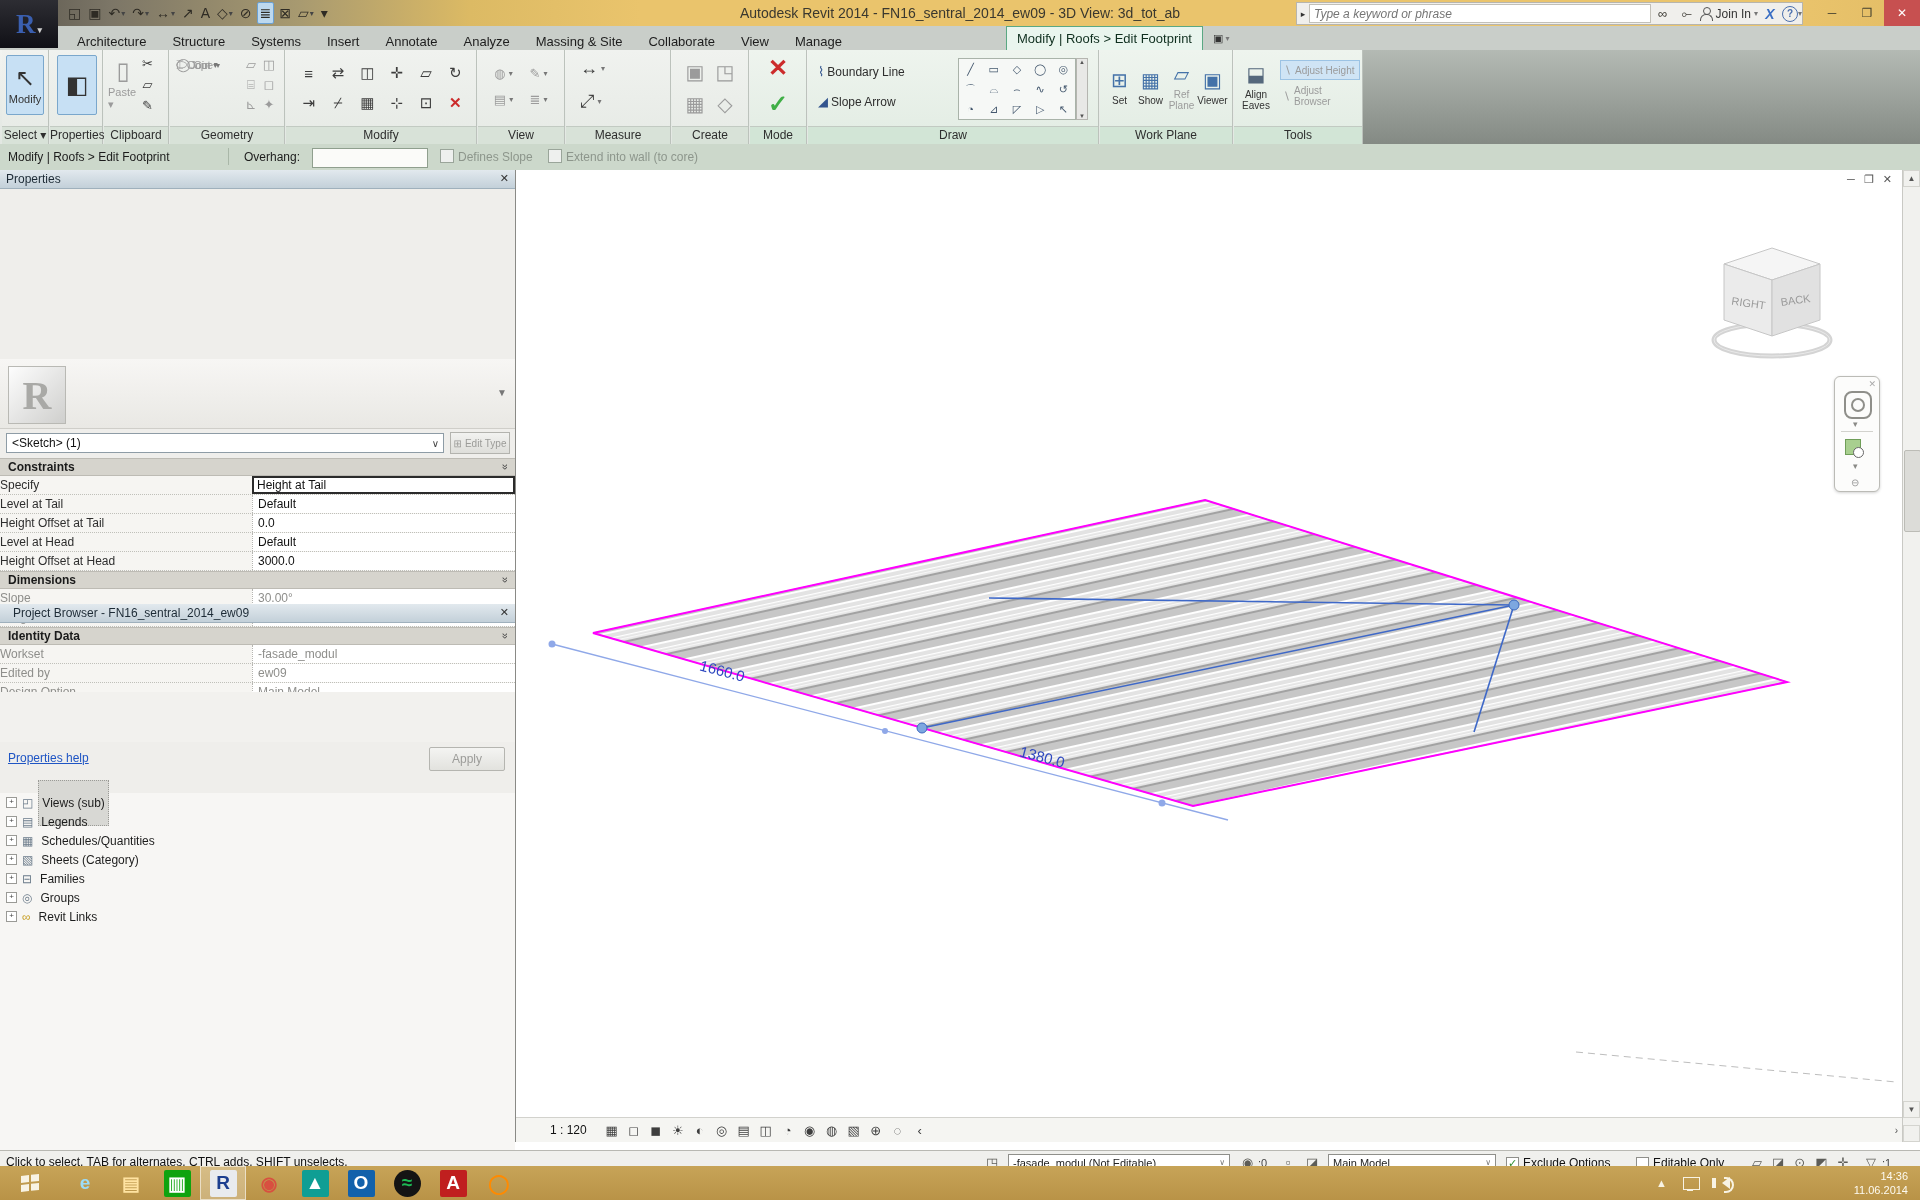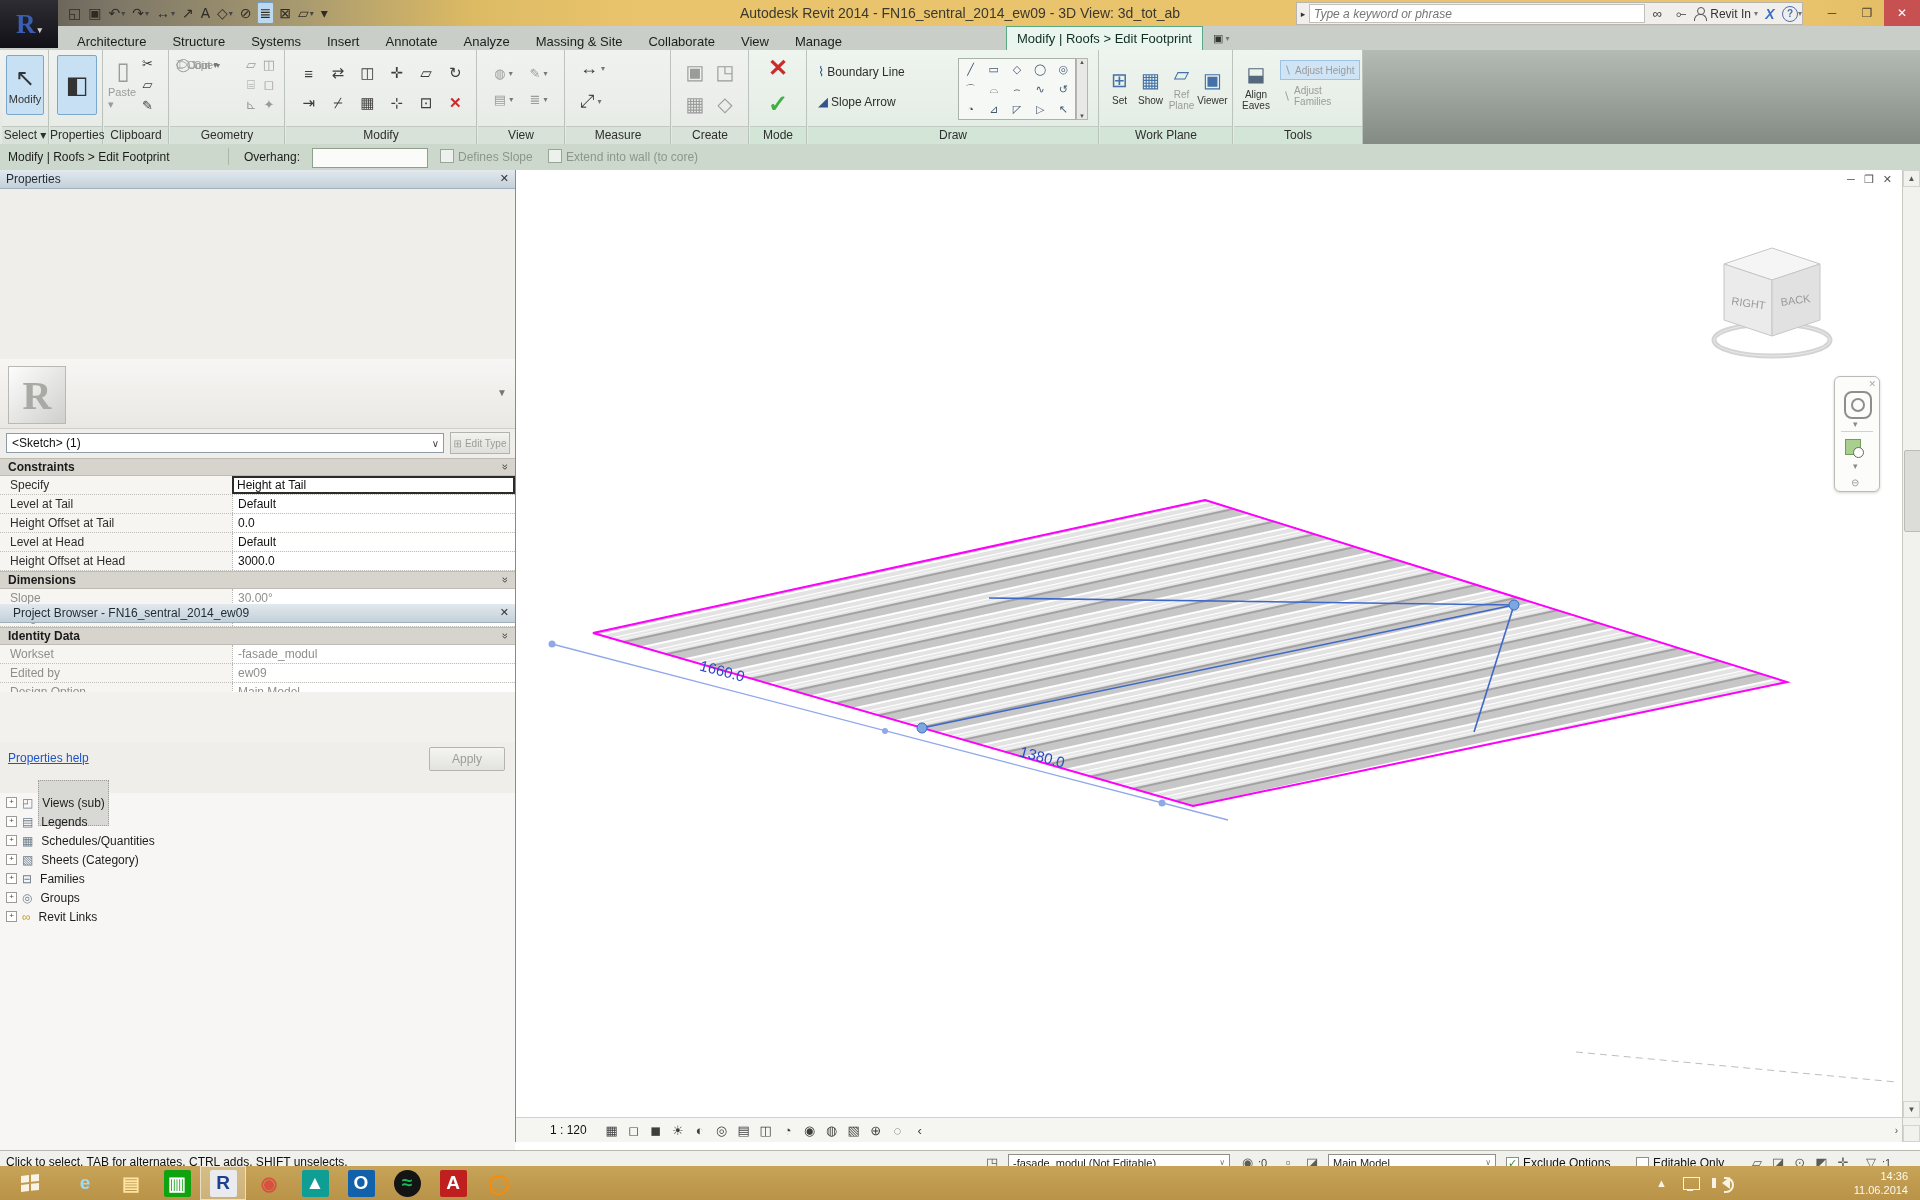--- a/index.html
+++ b/index.html
@@ -80,21 +80,21 @@
   #typesel{position:absolute;left:6px;top:263px;width:438px;height:20px;background:#fff;border:1px solid #8e9ca6;
     font-size:12px;color:#111;display:flex;align-items:center;padding-left:5px;box-sizing:border-box;}
   #typesel .cdd{position:absolute;right:4px;font-size:10px;color:#444;}
   #edittype{position:absolute;left:450px;top:262px;width:60px;height:22px;background:linear-gradient(#f2f2f0,#dededa);
     border:1px solid #b3b3ae;font-size:10px;color:#9b9b98;display:flex;align-items:center;justify-content:center;gap:3px;box-sizing:border-box;}
   #propgrid{position:absolute;left:0;top:288px;width:515px;}
   .phead{height:18px;background:#d6d4cd;border-top:1px solid #bdbbb4;border-bottom:1px solid #bdbbb4;
     font-size:12px;font-weight:bold;color:#1a1a1a;display:flex;align-items:center;padding:0 8px;justify-content:space-between;box-sizing:border-box;}
   .phead .chev{font-weight:normal;font-size:11px;color:#444;transform:rotate(-90deg);}
   .prow{height:18px;display:flex;border-bottom:1px dotted #c0c0ba;font-size:12px;background:#f6f5f2;}
-  .prow .plab{width:232px;padding-left:10px;color:#2e2e2e;display:flex;align-items:center;box-sizing:border-box;}
+  .prow .plab{width:252px;color:#2e2e2e;display:flex;align-items:center;box-sizing:border-box;}
   .prow .pval{flex:1;background:#fff;border-left:1px dotted #b5b5b0;padding-left:5px;display:flex;align-items:center;color:#111;}
   .prow.disabled .plab,.prow.disabled .pval{color:#8e8e8b;}
   .prow.selected .pval{border:2px solid #2b2b2b;padding-left:3px;background:#fff;}
   #grid-filler{position:absolute;left:0;top:522px;width:515px;height:50px;background:#f2f1ee;border-bottom:1px solid #d5d4cf;}
   #helprow{position:absolute;left:0;top:572px;width:515px;height:32px;background:#efeeeb;}
   #props-help{position:absolute;left:8px;top:9px;font-size:12px;color:#1f55c4;text-decoration:underline;}
   #apply-btn{position:absolute;right:10px;top:5px;width:74px;height:22px;background:linear-gradient(#f4f4f2,#e2e2de);
     border:1px solid #b5b5b0;border-radius:2px;font-size:12px;color:#9c9c99;display:flex;align-items:center;justify-content:center;}
   #browser-body{position:absolute;left:0;top:623px;width:515px;height:519px;background:#f7f6f4;}
   .titem{height:19px;display:flex;align-items:center;font-size:12px;color:#1c1c1c;padding-left:6px;gap:5px;}
@@ -209,21 +209,21 @@
         <span class="qg">▾</span>
       </span>
     </div>
   <div id="wintitle">Autodesk Revit 2014 - FN16_sentral_2014_ew09 - 3D View: 3d_tot_ab</div>
   <div id="infocenter">
     <span class="tgl">▸</span>
     <input id="ic-search" placeholder="Type a keyword or phrase" style="">
     <span class="ic-icon">∞</span>
     <span class="ic-icon">⟜</span>
     <span class="person"></span>
-    <span id="signin-label">Revit In</span>
+    <span id="signin-label">Join In</span>
     <span class="ddarrow">▾</span>
     <span class="ic-icon xlogo">X</span>
     <span class="helpq">?</span>
     <span class="ddarrow">▾</span>
   </div>
   <div class="winbtn" style="right:70px;">─</div>
   <div class="winbtn" style="right:35px;">❐</div>
   <div class="winbtn" id="btn-close" style="right:0;">✕</div>
 </div>
 
@@ -448,21 +448,21 @@
     <div class="bigbtn" style="left:2px;top:5px;width:40px;height:62px;">
       <span class="bicon" style="font-size:20px;color:#55687c;">⬓</span>
       <span style="font-size:10px;text-align:center;line-height:11px;">Align Eaves</span>
     </div>
     <div style="position:absolute;left:46px;top:10px;width:80px;height:20px;background:#cfe4f5;border:1px solid #9cc3e4;display:flex;align-items:center;gap:4px;padding:0 3px;box-sizing:border-box;">
       <span class="smicon gr" style="font-size:11px;">∖</span>
       <span class="gr" style="font-size:10px;">Adjust Height</span>
     </div>
     <div style="position:absolute;left:46px;top:36px;width:80px;height:20px;display:flex;align-items:center;gap:4px;padding:0 3px;box-sizing:border-box;">
       <span class="smicon gr" style="font-size:11px;">∖</span>
-      <span class="gr" style="font-size:10px;">Adjust Families</span>
+      <span class="gr" style="font-size:10px;">Adjust Browser</span>
     </div>
     <div class="plabel">Tools</div>
   </div>
 </div>
 
 <div id="optionsbar">
   <span style="position:absolute;left:8px;top:6px;">Modify | Roofs &gt; Edit Footprint</span>
   <span style="position:absolute;left:228px;top:4px;height:17px;border-left:1px solid #a9b7a8;"></span>
   <span style="position:absolute;left:244px;top:6px;">Overhang:</span>
   <input style="position: absolute; left: 312px; top: 4px; width: 110px; height: 16px; border: 1px solid rgb(143, 159, 142); background: rgb(251, 251, 249); font-size: 12px;" value="">

